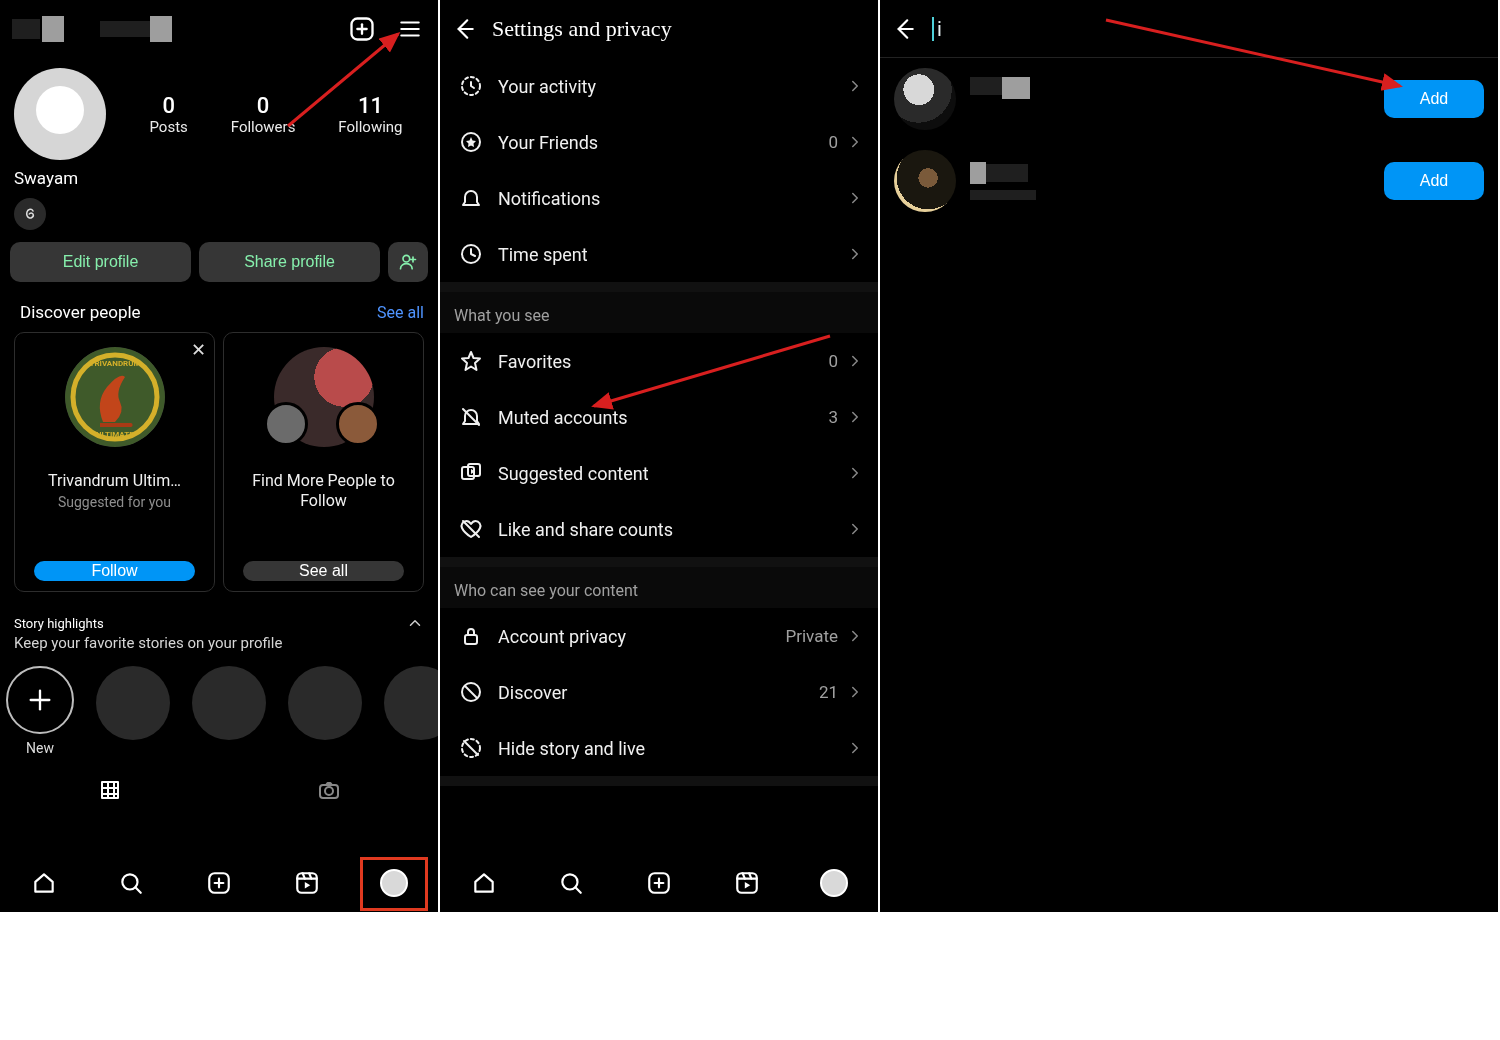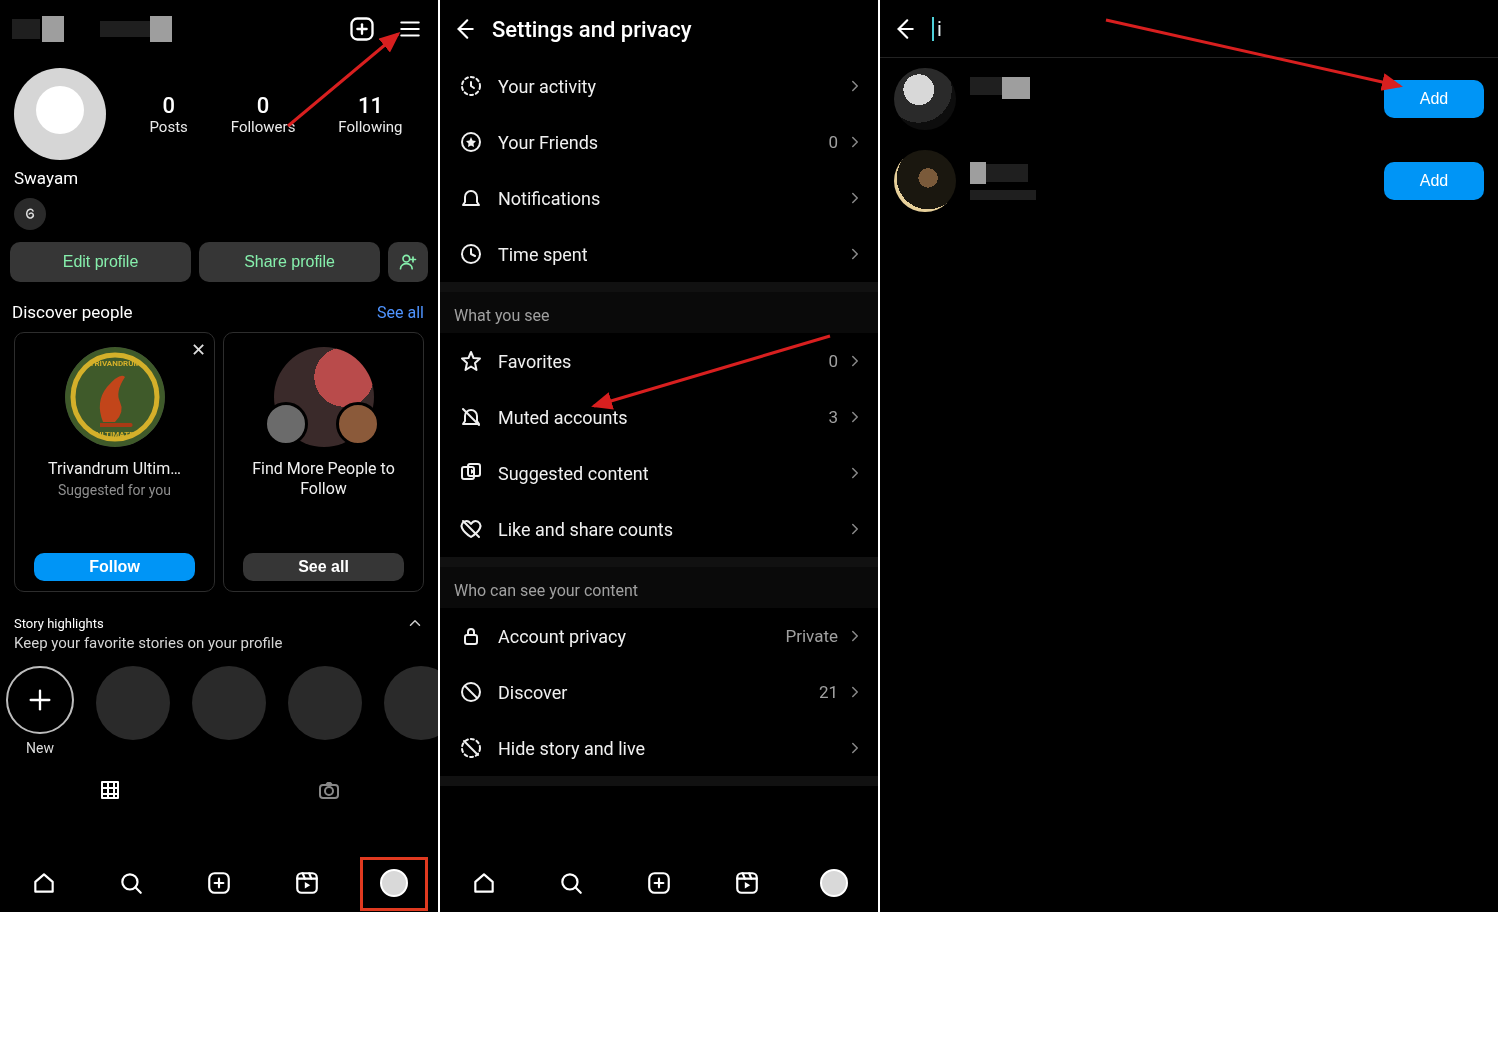--- a/index.html
+++ b/index.html
@@ -35,50 +35,50 @@
   .s1-stats{flex:1;display:flex;justify-content:space-around;}
   .stat{display:flex;flex-direction:column;align-items:center;}
   .stat-num{font-size:22px;font-weight:500;}
   .stat-label{font-size:15px;color:#eaeaea;}
   .s1-name{padding:8px 14px 6px 14px;font-size:17px;}
   .s1-threads{margin:4px 14px 12px 14px;width:32px;height:32px;border-radius:50%;background:#2a2a2a;display:flex;align-items:center;justify-content:center;}
   .s1-buttons{display:flex;gap:8px;padding:0 10px 14px 10px;}
   .btn{background:var(--btn2);color:#86efac;border:none;border-radius:10px;height:40px;display:flex;align-items:center;justify-content:center;font-size:16px;font-weight:500;}
   .btn.f1{flex:1;}
   .btn.sq{width:40px;}
-  .discover-hdr{display:flex;justify-content:space-between;align-items:center;padding:6px 14px 10px 12px;gap:12px;}
+  .discover-hdr{display:flex;justify-content:space-between;align-items:center;padding:6px 14px 10px 20px;gap:12px;}
   .discover-hdr .title{font-size:17px;}
   .discover-hdr .seeall{color:#4f94ff;font-size:16px;}
   .discover-row{display:flex;gap:8px;padding:0 14px 18px 14px;}
   .card{flex:1;min-width:0;border:1px solid var(--card-border);border-radius:10px;display:flex;flex-direction:column;align-items:center;padding:14px 8px 10px 8px;position:relative;height:260px;}
   .card .close-x{position:absolute;top:6px;right:8px;color:#dcdcdc;font-size:18px;}
   .card-av{width:100px;height:100px;border-radius:50%;overflow:hidden;background:#333;display:flex;align-items:center;justify-content:center;}
-  .card-ttl{font-size:16px;color:#f0f0f0;margin-top:12px;text-align:center;white-space:nowrap;overflow:hidden;text-overflow:ellipsis;width:100%;}
+  .card-ttl{font-size:16px;color:#f0f0f0;margin-top:24px;text-align:center;white-space:nowrap;overflow:hidden;text-overflow:ellipsis;width:100%;}
   .card-sub{font-size:14px;color:var(--muted2);margin-top:4px;text-align:center;}
-  .card-btn{margin-top:auto;height:28px;border-radius:10px;border:none;width:88%;font-size:16px;font-weight:700;}
+  .card-btn{margin-top:auto;height:20px;border-radius:10px;border:none;width:88%;font-size:16px;font-weight:400;}
   .card-btn.blue{background:var(--blue);color:#fff;}
   .card-btn.grey{background:var(--btn2);color:#fff;}
   .story-hdr{display:flex;justify-content:space-between;align-items:center;padding:4px 14px 2px 14px;font-size:13px;}
   .story-sub{padding:0 14px 10px 14px;font-size:15px;color:#d5d5d5;}
   .story-row{display:flex;gap:22px;padding:4px 2px 6px 6px;overflow:hidden;align-items:flex-start;}
   .story-new{display:flex;flex-direction:column;align-items:center;width:78px;}
   .story-circle{width:68px;height:68px;border-radius:50%;border:2px solid #bdbdbd;display:flex;align-items:center;justify-content:center;}
   .story-new-label{font-size:14px;color:#ddd;margin-top:6px;}
   .story-empty{width:74px;height:74px;border-radius:50%;background:#2a2a2a;flex-shrink:0;}
   .s1-tabs{display:flex;height:34px;margin-top:6px;}
   .s1-tab{flex:1;display:flex;align-items:flex-end;justify-content:center;color:#fff;padding-bottom:0;}
 
   .bottom-nav{display:flex;align-items:center;justify-content:space-around;height:58px;background:#000;color:#fff;position:absolute;bottom:0;left:0;right:0;}
   .nav-btn{width:44px;height:44px;display:flex;align-items:center;justify-content:center;position:relative;}
   .nav-profile{width:28px;height:28px;border-radius:50%;background:#d9d9d9;border:2px solid #fff;}
   .profile-active-box{border:3px solid #e03a20;position:absolute;top:-4px;left:-12px;width:68px;height:54px;pointer-events:none;}
 
   
   .s2-top{display:flex;align-items:center;height:58px;padding:0 10px;gap:14px;}
-  .s2-title{font-size:22px;font-weight:500;}
+  .s2-title{font-size:22px;font-weight:500;font-family:Liberation Serif, serif;}
   .list{padding-top:0;}
   .row{display:flex;align-items:center;height:56px;padding:0 14px;}
   .row .ic{width:34px;display:flex;justify-content:center;color:#f0f0f0;}
   .row .lbl{flex:1;font-size:18px;padding-left:10px;color:#f0f0f0;}
   .row .val{color:#a0a0a0;font-size:17px;margin-right:8px;}
   .row .chev{color:#888;}
   .sect-gap{height:10px;background:#111;}
   .sect-hdr{font-size:16px;color:#a0a0a0;padding:14px 14px 8px 14px;background:#0a0a0a;}
 
   

